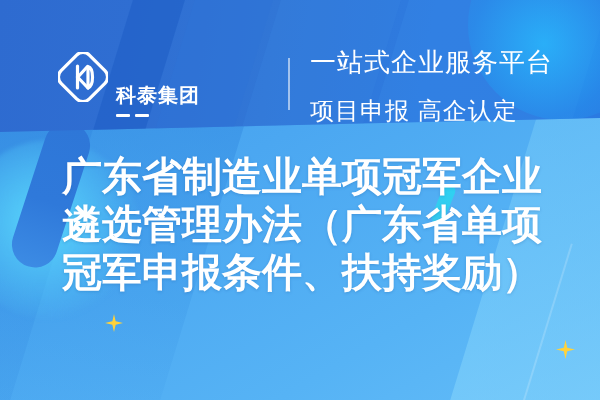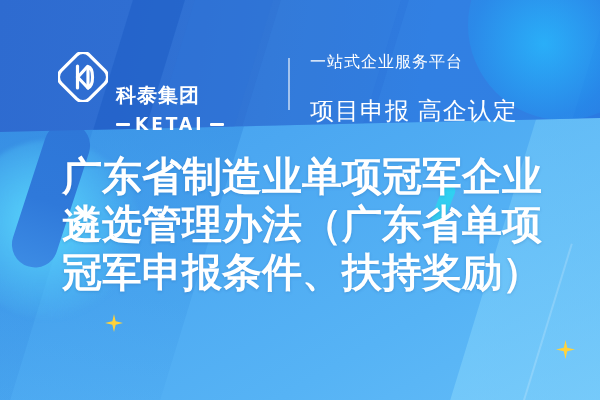--- a/index.html
+++ b/index.html
@@ -174,21 +174,21 @@
     background: rgba(255,255,255,0.55);
   }
 
   .slogan {
     position: absolute;
     left: 310px; top: 46px;
     color: #ffffff;
   }
   .slogan-main {
     font-family: "DejaVu Sans", "Liberation Sans", sans-serif;
-    font-size: 16px;
+    font-size: 26px;
     font-weight: 400;
     letter-spacing: 1px;
     line-height: 32px;
     white-space: nowrap;
   }
   .slogan-sub {
     font-family: Liberation Sans, sans-serif;
     font-size: 24px;
     font-weight: 400;
     letter-spacing: 1px;
@@ -256,21 +256,20 @@
           <path d="M19.5 25 L30 36"></path>
           <path d="M30 14.5 L30 36 C36 34 36 16 30 14.5 Z"></path>
         </g>
       </svg>
     </div>
 
     <div class="logo-word">
       <div class="logo-cn">科泰集团</div>
       <div class="logo-en-row">
         <span class="logo-dash"></span>
-        <span class="logo-en">KETAI</span>
         <span class="logo-dash"></span>
       </div>
     </div>
 
     <div class="divider"></div>
 
     <div class="slogan">
       <div class="slogan-main">一站式企业服务平台</div>
       <div class="slogan-sub">项目申报 高企认定</div>
     </div>

